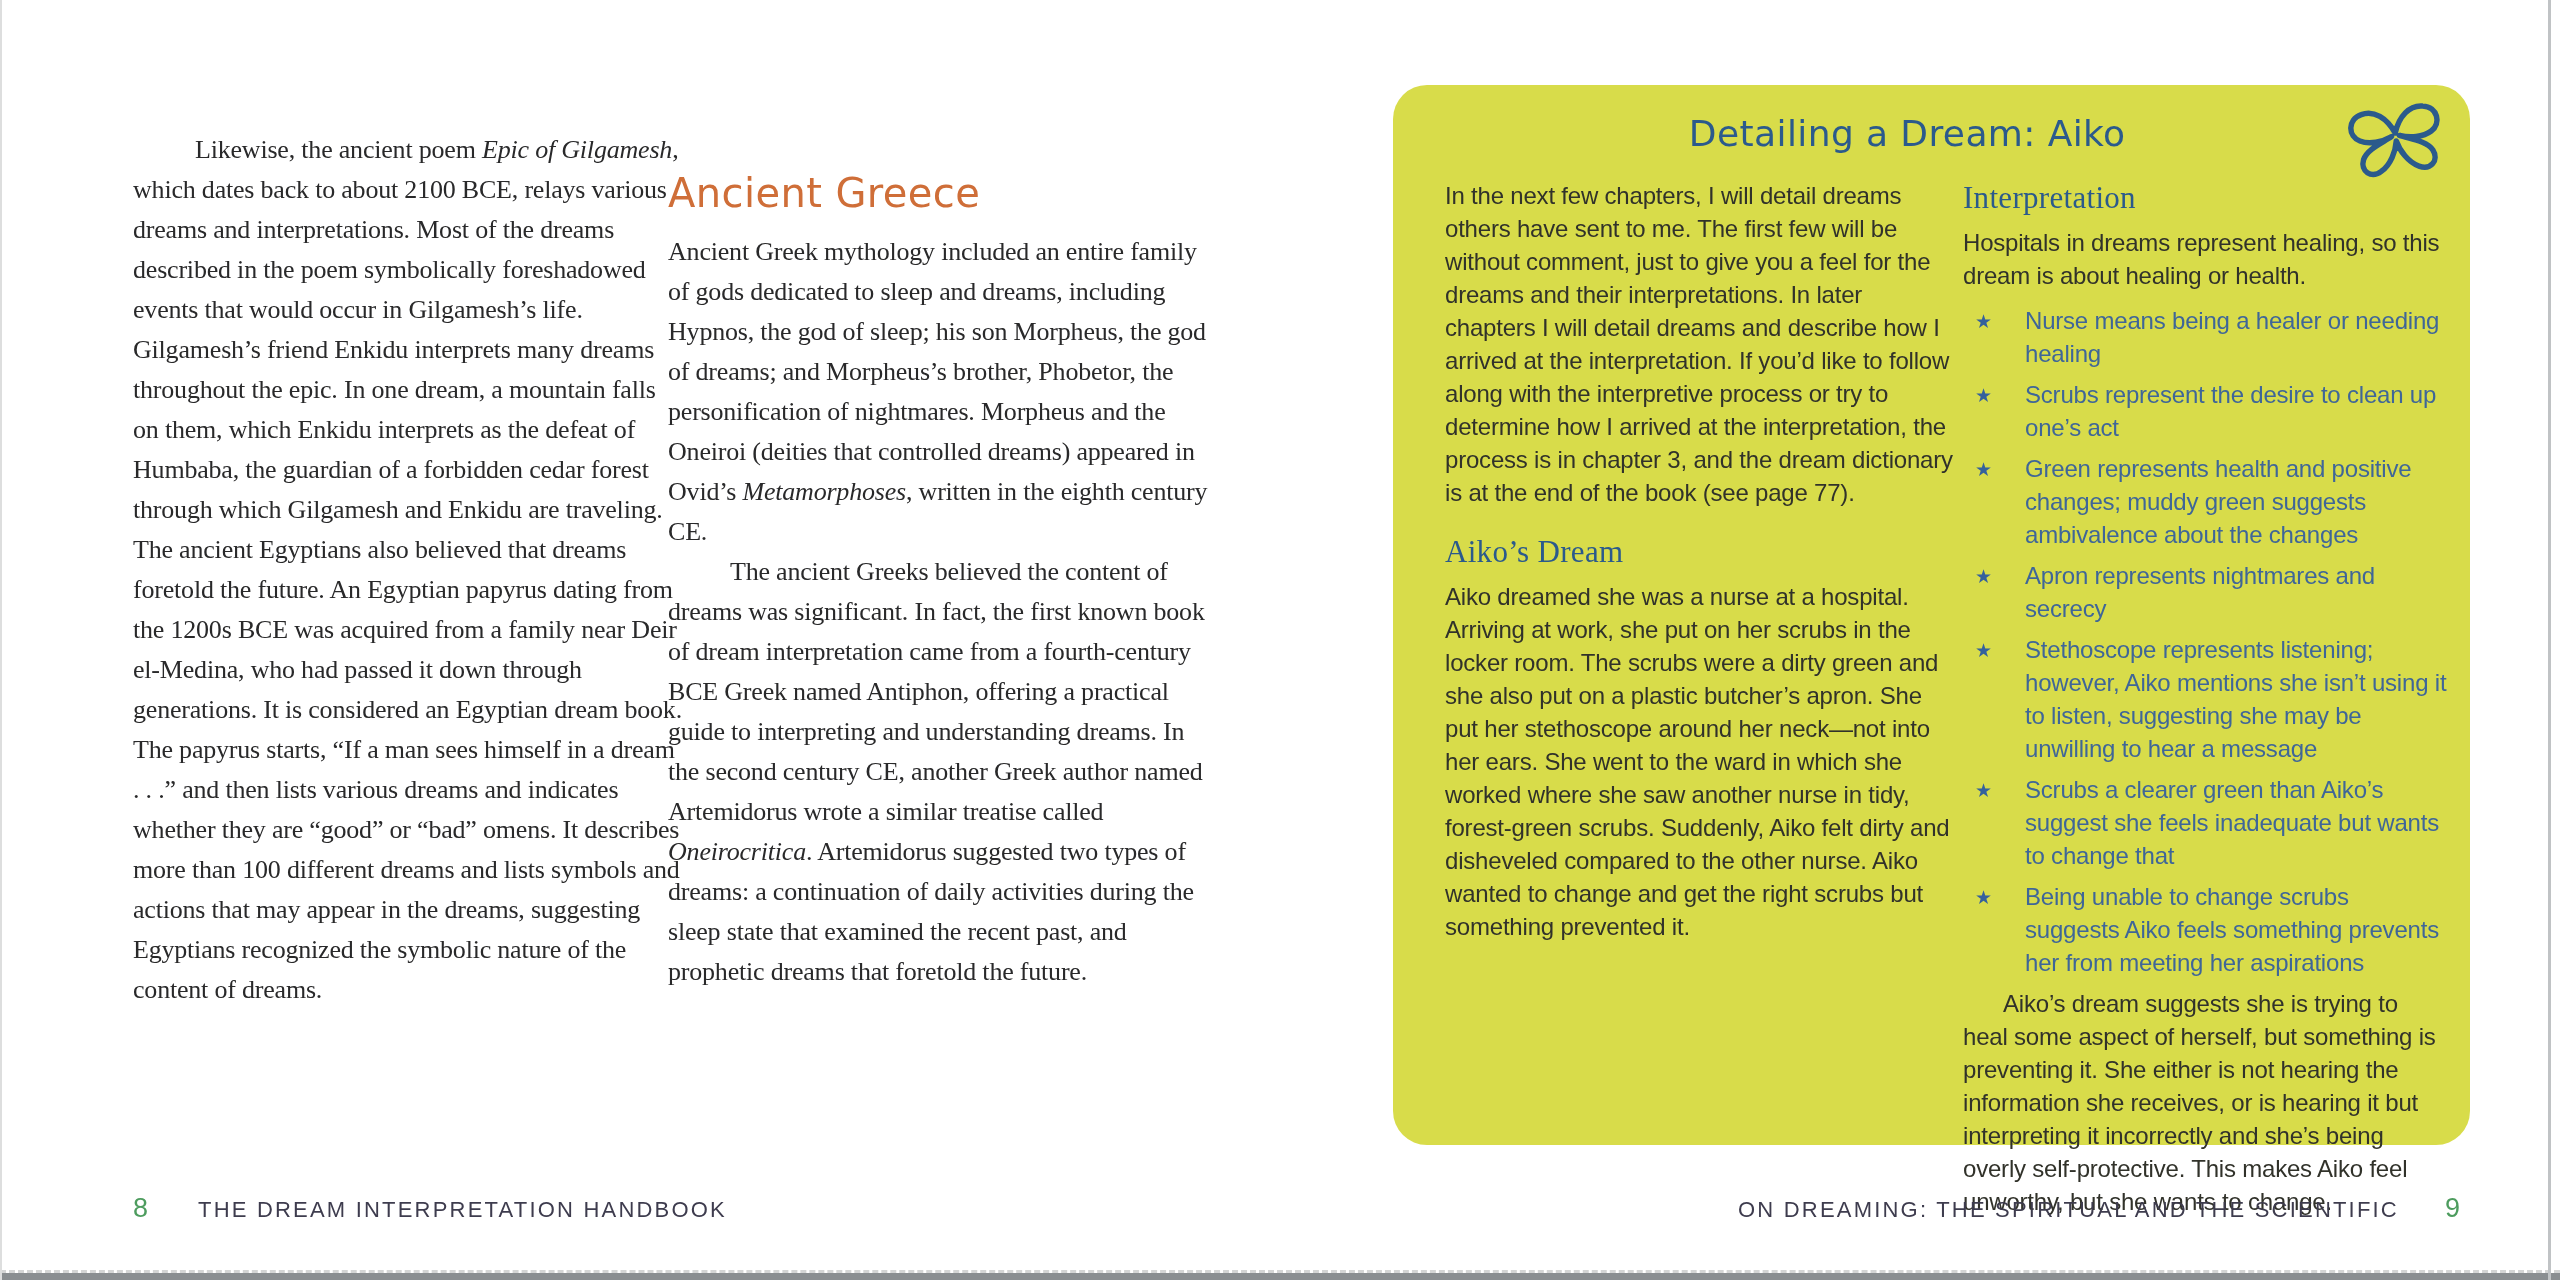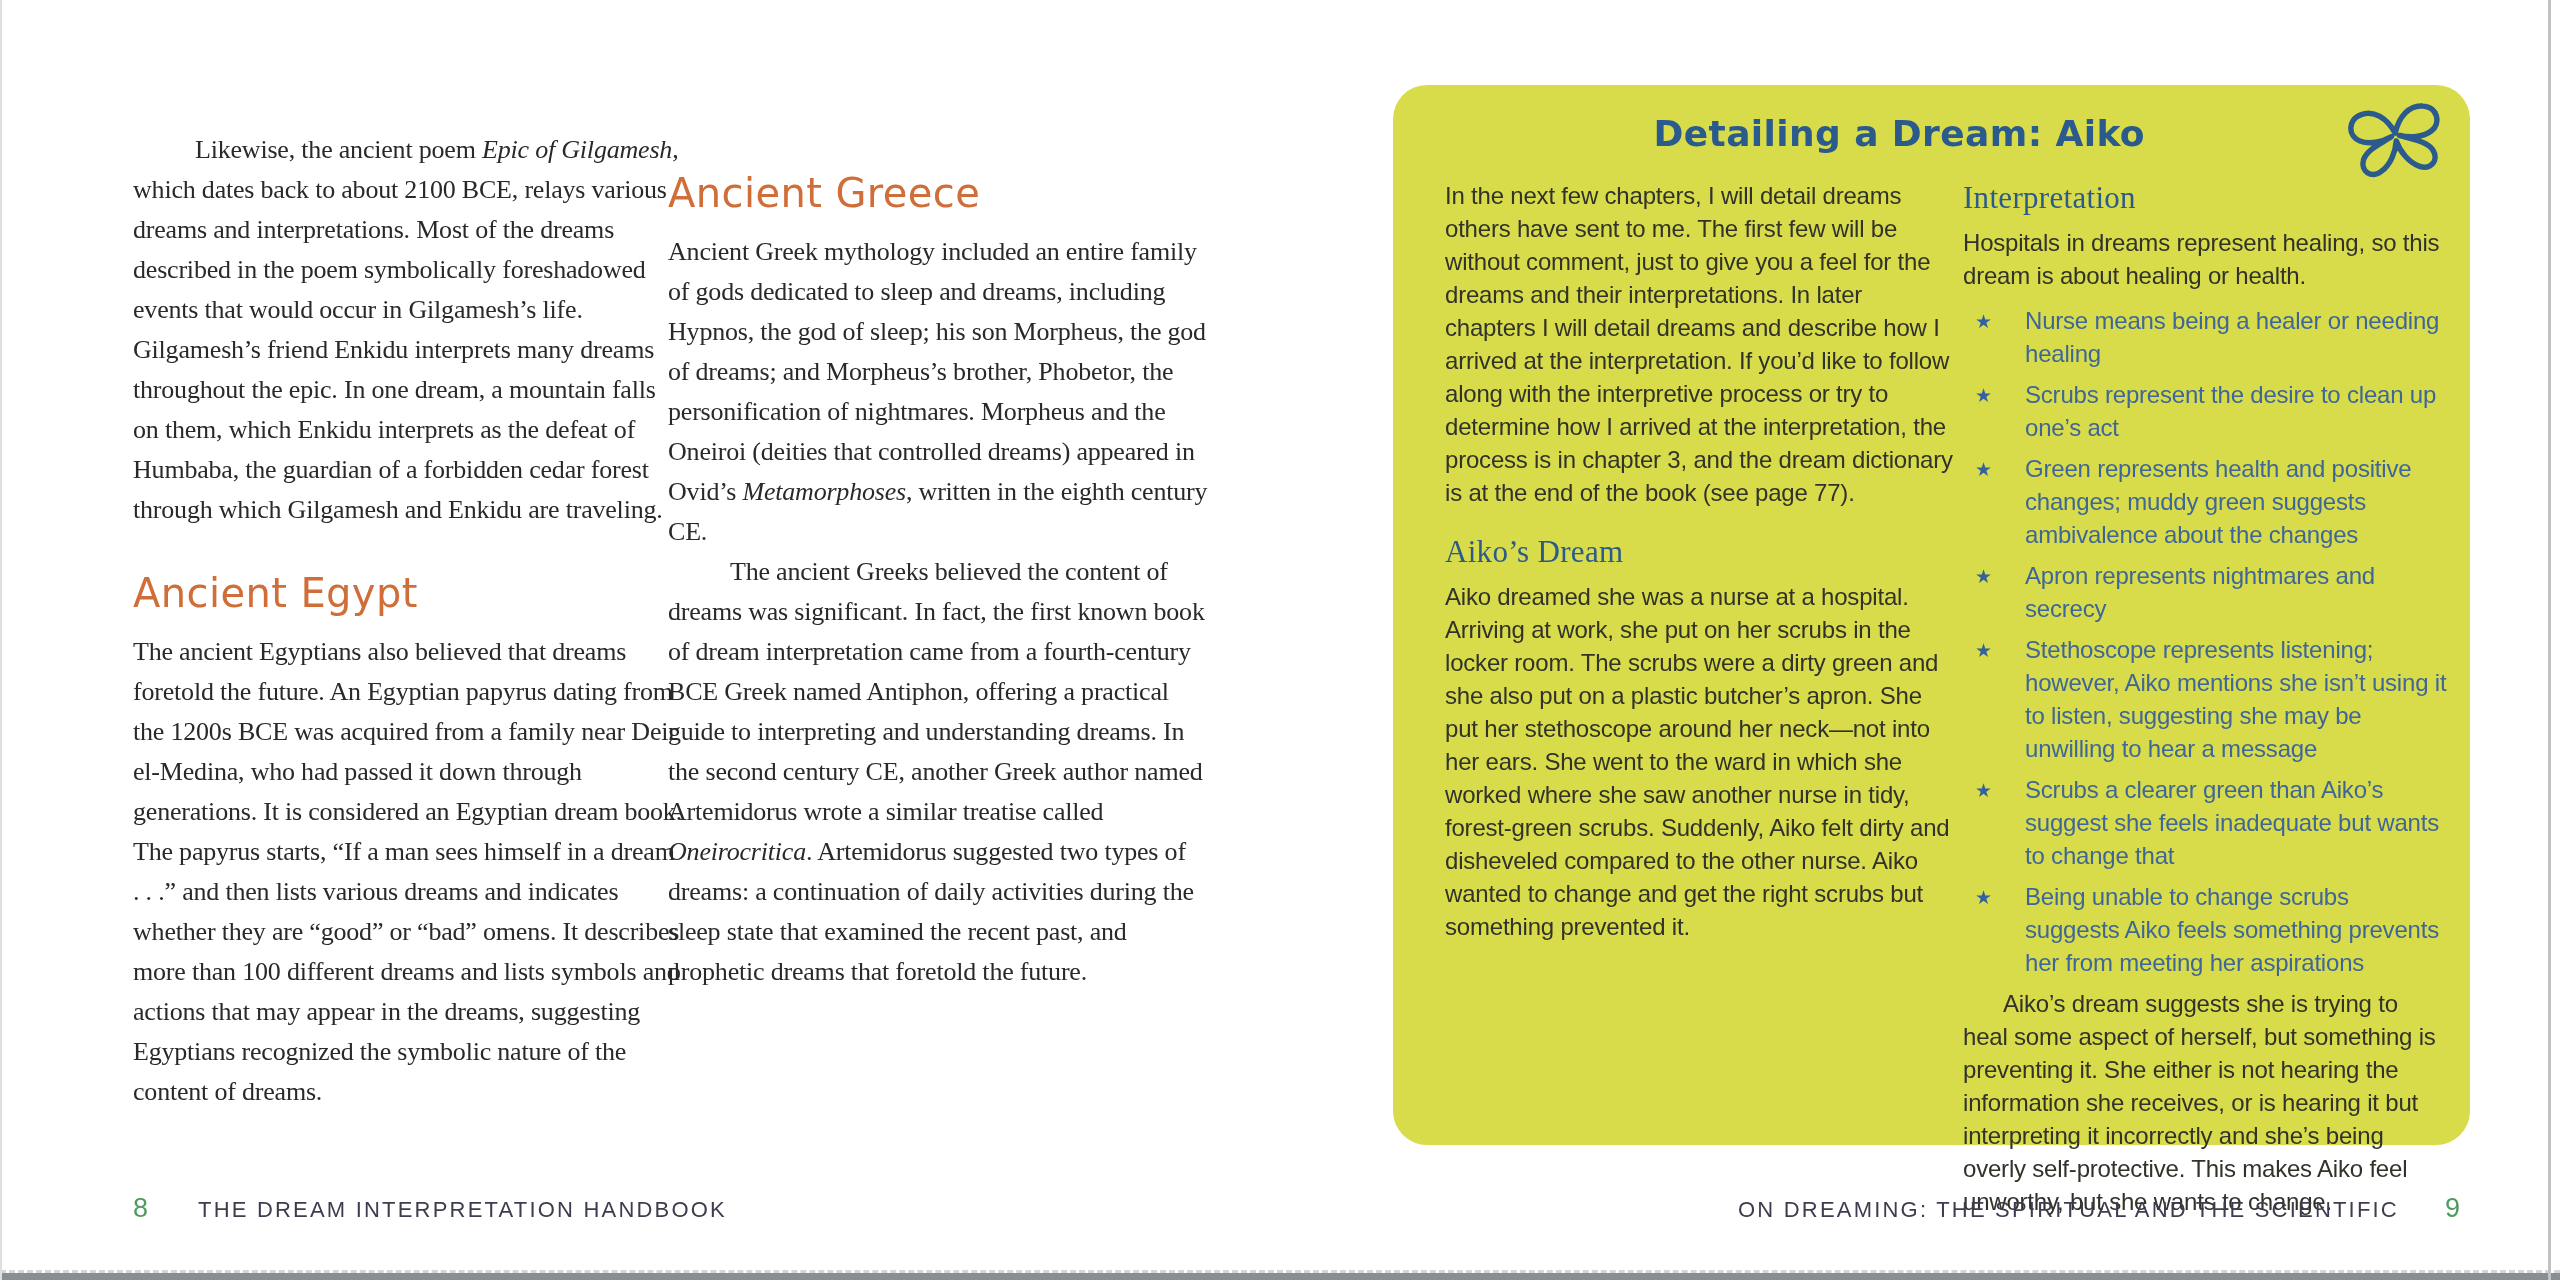--- a/index.html
+++ b/index.html
@@ -11,22 +11,22 @@
   .col-1{left:133px;width:552px;}
   .col-2{left:668px;width:550px;}
   .body-p{font:26px/40px "Liberation Serif", serif;color:#29292a;margin:0;letter-spacing:-0.2px;}
   .first-indent{text-indent:62px;}
   .section-h{font-family:"DejaVu Sans", sans-serif;font-weight:500;font-size:40px;line-height:1.15;
              color:#cf6e38;margin:40px 0 16px 0;letter-spacing:0.4px;}
 
   
   .feature-box{position:absolute;left:1393px;top:85px;width:1077px;height:1060px;
                background:#d8dc4a;border-radius:34px;}
-  .box-title{position:absolute;top:28px;left:0;width:94%;text-align:center;
-             font-family:"DejaVu Sans", sans-serif;font-weight:bold;font-size:36px;
+  .box-title{position:absolute;top:28px;left:8px;width:94%;text-align:center;
+             font-family:"DejaVu Sans", sans-serif;font-weight:normal;font-size:36px;
              color:#2b5a8c;letter-spacing:0.4px;}
   .butterfly{position:absolute;top:18px;right:24px;width:100px;height:72px;transform:rotate(-8deg);}
   .box-col{position:absolute;font-family:"Liberation Sans", sans-serif;font-size:24px;
            line-height:33px;color:#31322a;letter-spacing:-0.2px;}
   .box-col-1{left:52px;top:94px;width:514px;}
   .box-col-2{left:570px;top:94px;width:484px;}
   .box-col p{margin:0;}
   .box-h{font-family:Liberation Serif, serif;font-weight:500;font-size:31px;line-height:1.2;
          color:#2b5a8c;margin:24px 0 10px 0;letter-spacing:0.3px;}
   .box-h.flush{margin-top:0;}
@@ -48,21 +48,20 @@
   .edge-left{position:absolute;left:0;top:0;bottom:0;width:2px;background:#dddede;}
   .edge-right{position:absolute;right:9px;top:0;bottom:0;width:3px;background:#c0c3c5;}
 </style>
 </head>
 <body>
 
 <div class="spread">
 
   <div class="col col-1">
     <p class="body-p first-indent"><span>Likewise, the ancient poem </span><i>Epic of Gilgamesh</i><span>, which dates back to about 2100 BCE, relays various dreams and interpretations. Most of the dreams described in the poem symbolically foreshadowed events that would occur in Gilgamesh’s life. Gilgamesh’s friend Enkidu interprets many dreams throughout the epic. In one dream, a mountain falls on them, which Enkidu interprets as the defeat of Humbaba, the guardian of a forbidden cedar forest through which Gilgamesh and Enkidu are traveling.</span></p>
-    <h2 class="section-h">Ancient Egypt</h2>
     <p class="body-p">The ancient Egyptians also believed that dreams foretold the future. An Egyptian papyrus dating from the 1200s BCE was acquired from a family near Deir el-Medina, who had passed it down through generations. It is considered an Egyptian dream book. The papyrus starts, “If a man sees himself in a dream . . .” and then lists various dreams and indicates whether they are “good” or “bad” omens. It describes more than 100 different dreams and lists symbols and actions that may appear in the dreams, suggesting Egyptians recognized the symbolic nature of the content of dreams.</p>
   </div>
 
   <div class="col col-2">
     <h2 class="section-h">Ancient Greece</h2>
     <p class="body-p"><span>Ancient Greek mythology included an entire family of gods dedicated to sleep and dreams, including Hypnos, the god of sleep; his son Morpheus, the god of dreams; and Morpheus’s brother, Phobetor, the personification of nightmares. Morpheus and the Oneiroi (deities that controlled dreams) appeared in Ovid’s </span><i>Metamorphoses</i><span>, written in the eighth century CE.</span></p>
     <p class="body-p first-indent"><span>The ancient Greeks believed the content of dreams was significant. In fact, the first known book of dream interpretation came from a fourth-century BCE Greek named Antiphon, offering a practical guide to interpreting and understanding dreams. In the second century CE, another Greek author named Artemidorus wrote a similar treatise called </span><i>Oneirocritica</i><span>. Artemidorus suggested two types of dreams: a continuation of daily activities during the sleep state that examined the recent past, and prophetic dreams that foretold the future.</span></p>
   </div>
 
   <aside class="feature-box">

